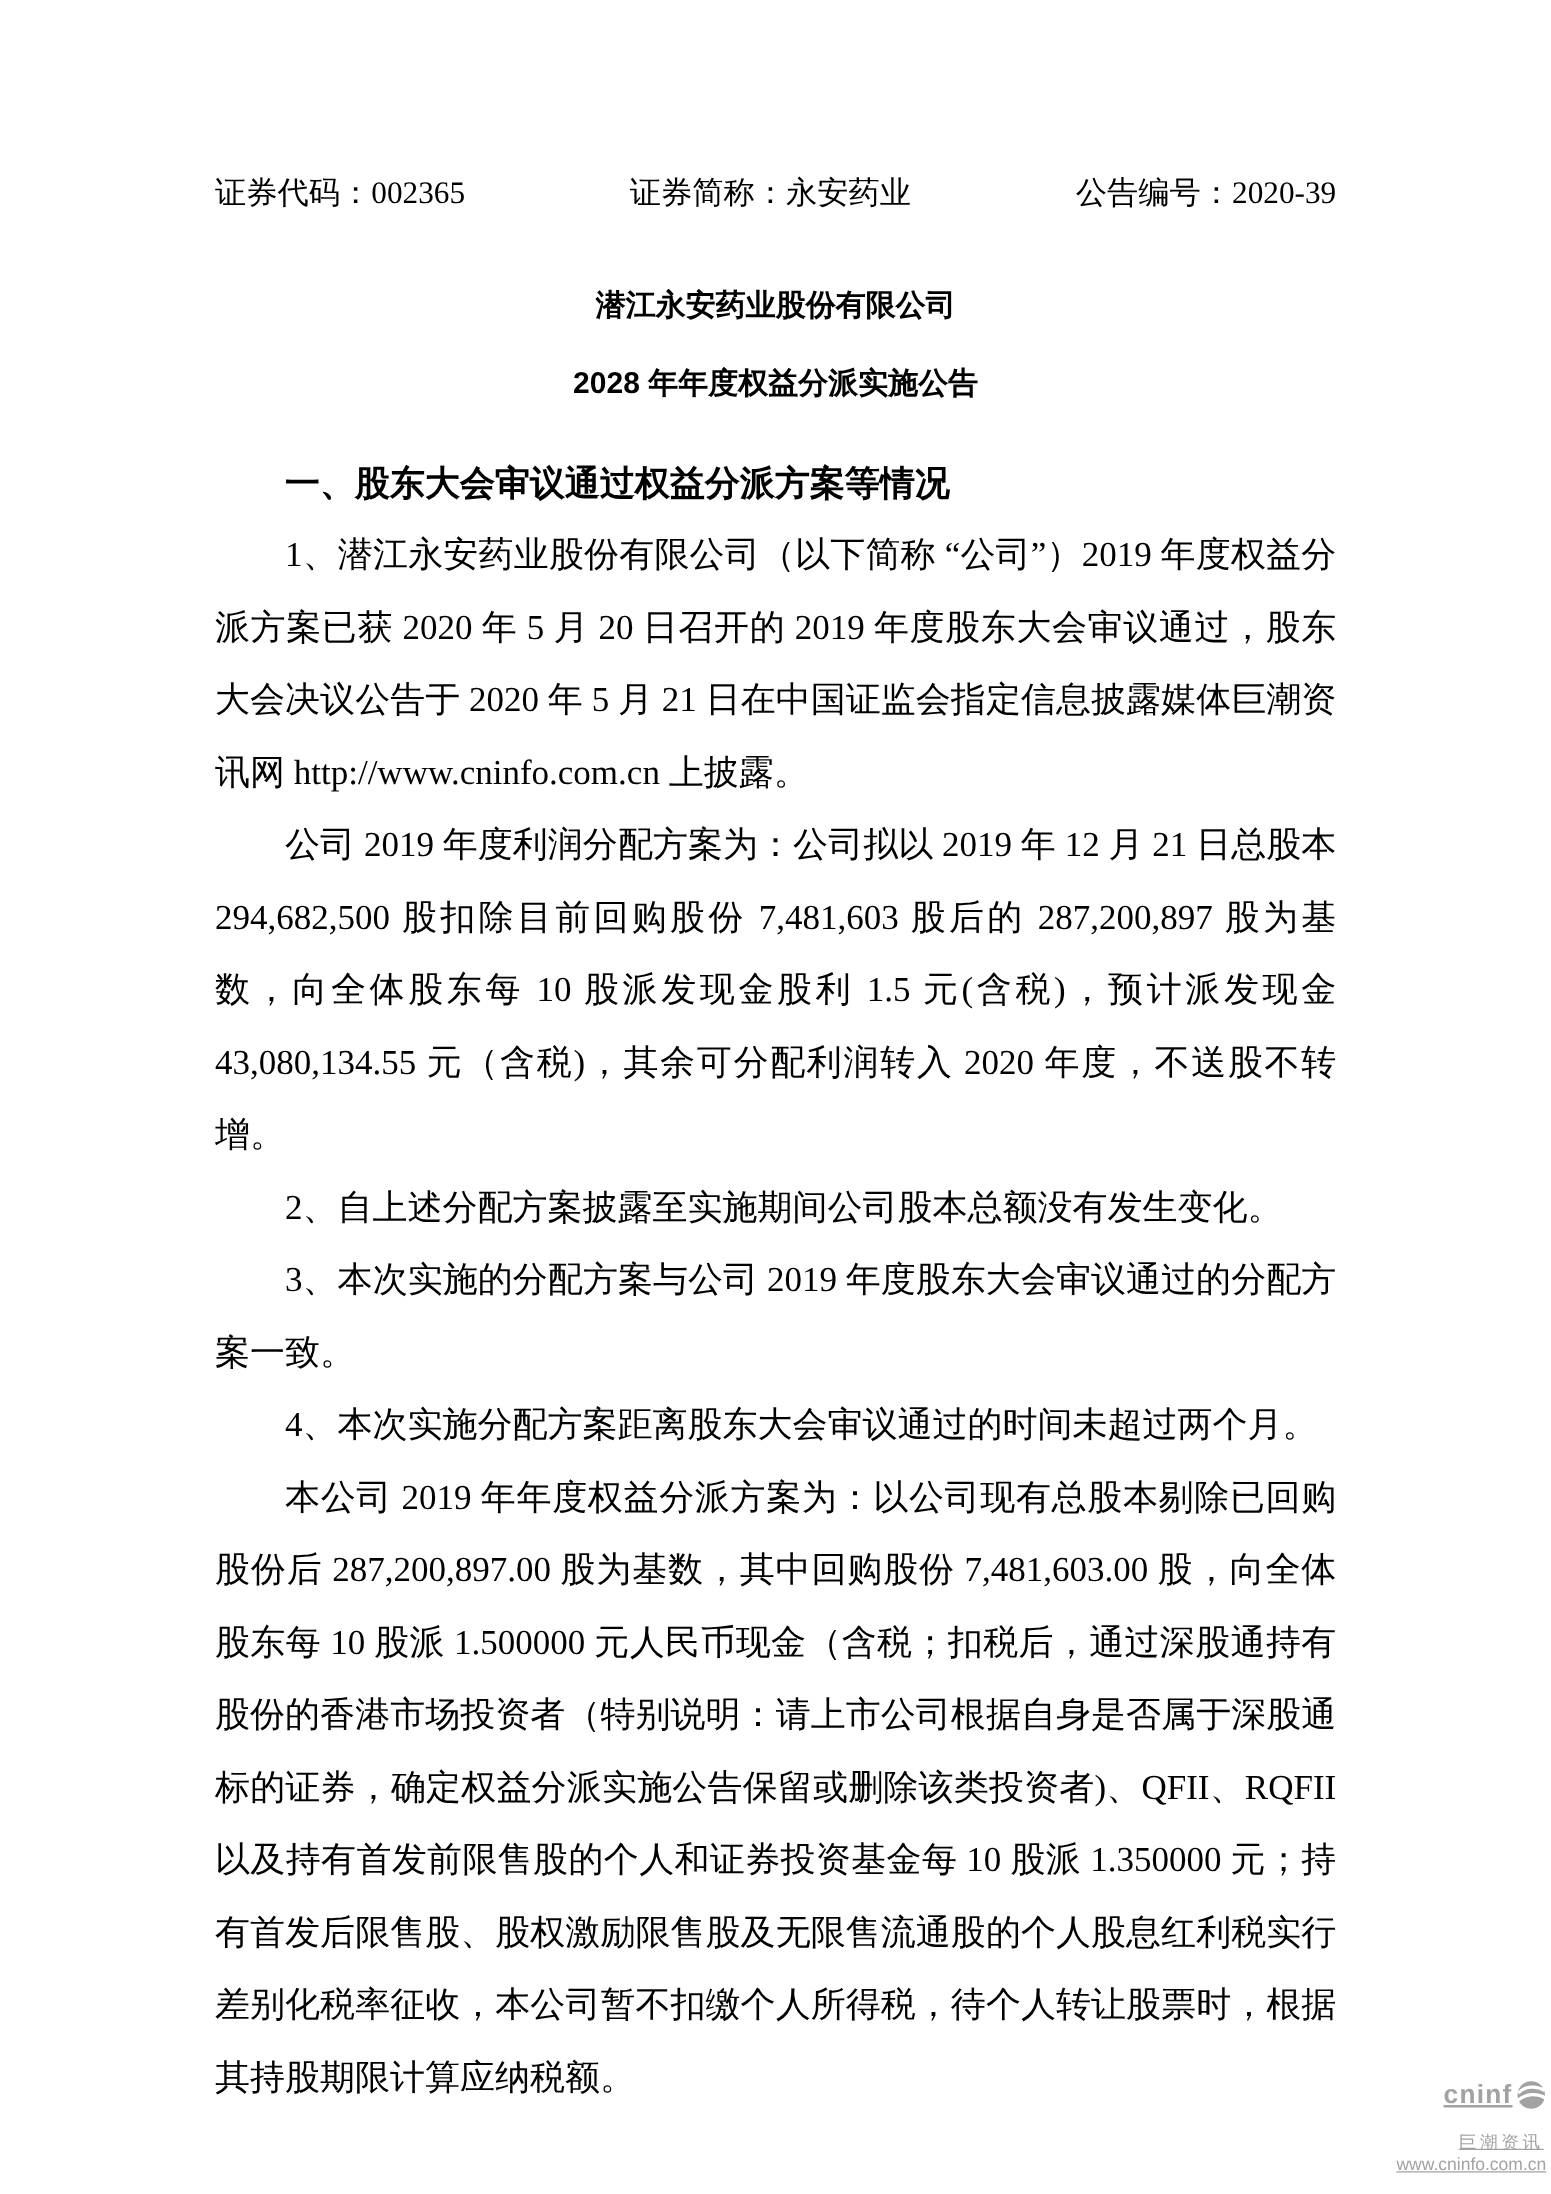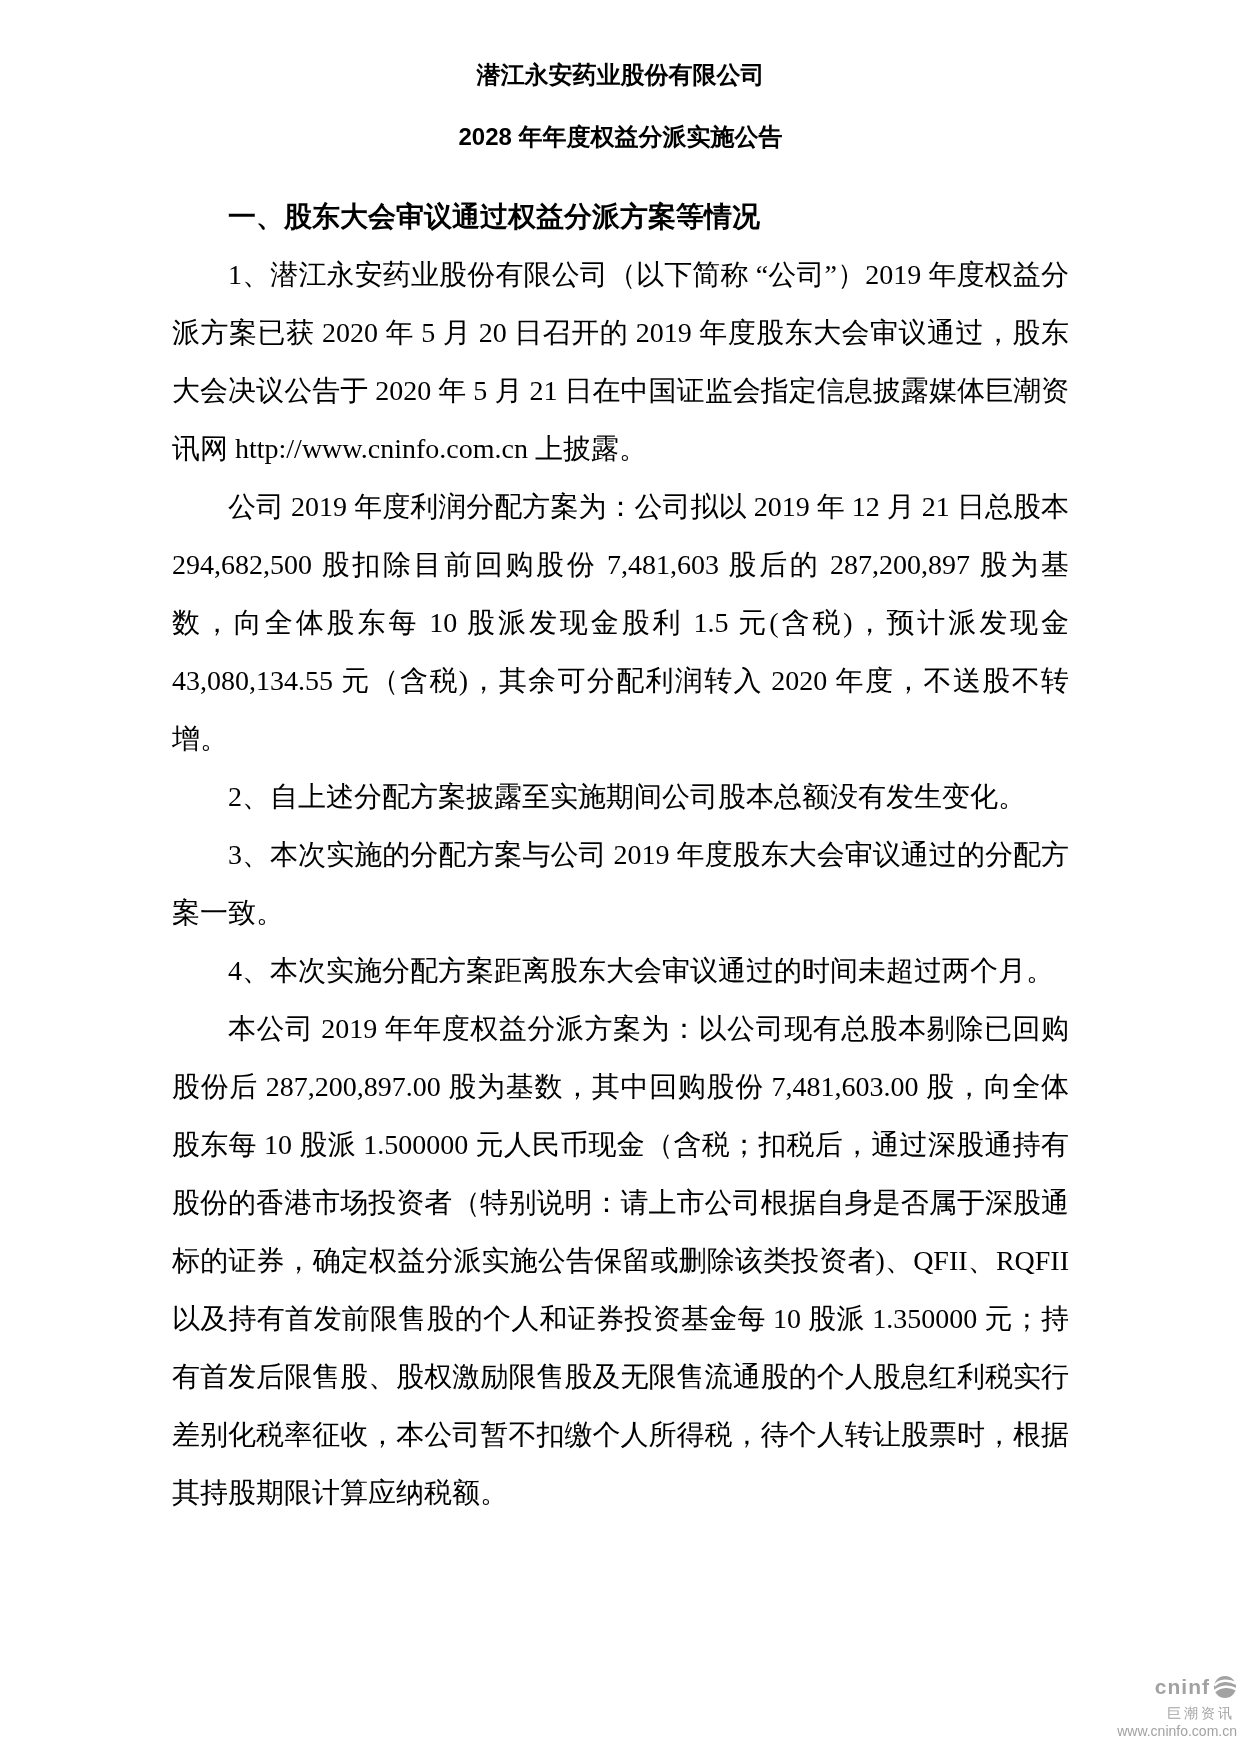--- a/index.html
+++ b/index.html
@@ -55,50 +55,56 @@
   }
   .section-heading.first { margin-top: 28px; }
   .cninfo-logo {
     position: absolute;
     right: 4px;
     bottom: 16px;
     text-align: right;
     color: #a2a2a2;
     font-family: "Liberation Sans", "DejaVu Sans", sans-serif;
     line-height: 1.15;
+    text-decoration: underline;
   }
   .logo-top {
     display: flex;
     align-items: center;
     justify-content: flex-end;
     gap: 3px;
   }
   .logo-brand {
     font-size: 21px;
     font-weight: bold;
     letter-spacing: 1px;
   }
   .logo-globe { width: 24px; height: 24px; display: block; }
   .logo-cn {
     font-size: 14px;
     letter-spacing: 3px;
-    margin-top: 6px;
+    margin-top: 17px;
     margin-right: 2px;
   }
   .logo-url {
     font-size: 14px;
     margin-top: 2px;
   }
 </style>
 </head>
 <body>
 
 <div class="page">
   <div class="content">
 
+    <div class="doc-header">
+      <span>证券代码：002365</span>
+      <span>证券简称：永安药业</span>
+      <span>公告编号：2020-39</span>
+    </div>
 
     <div class="doc-title first">潜江永安药业股份有限公司</div>
     <div class="doc-title second">2028 年年度权益分派实施公告</div>
 
     <div class="body-text">
 
       <p class="section-heading first">一、股东大会审议通过权益分派方案等情况</p>
       <p class="para">1、潜江永安药业股份有限公司（以下简称 “公司”）2019 年度权益分派方案已获 2020 年 5 月 20 日召开的 2019 年度股东大会审议通过，股东大会决议公告于 2020 年 5 月 21 日在中国证监会指定信息披露媒体巨潮资讯网 http://www.cninfo.com.cn 上披露。</p>
       <p class="para">公司 2019 年度利润分配方案为：公司拟以 2019 年 12 月 21 日总股本 294,682,500 股扣除目前回购股份 7,481,603 股后的 287,200,897 股为基数，向全体股东每 10 股派发现金股利 1.5 元(含税)，预计派发现金 43,080,134.55 元（含税)，其余可分配利润转入 2020 年度，不送股不转增。</p>
       <p class="para">2、自上述分配方案披露至实施期间公司股本总额没有发生变化。</p>

